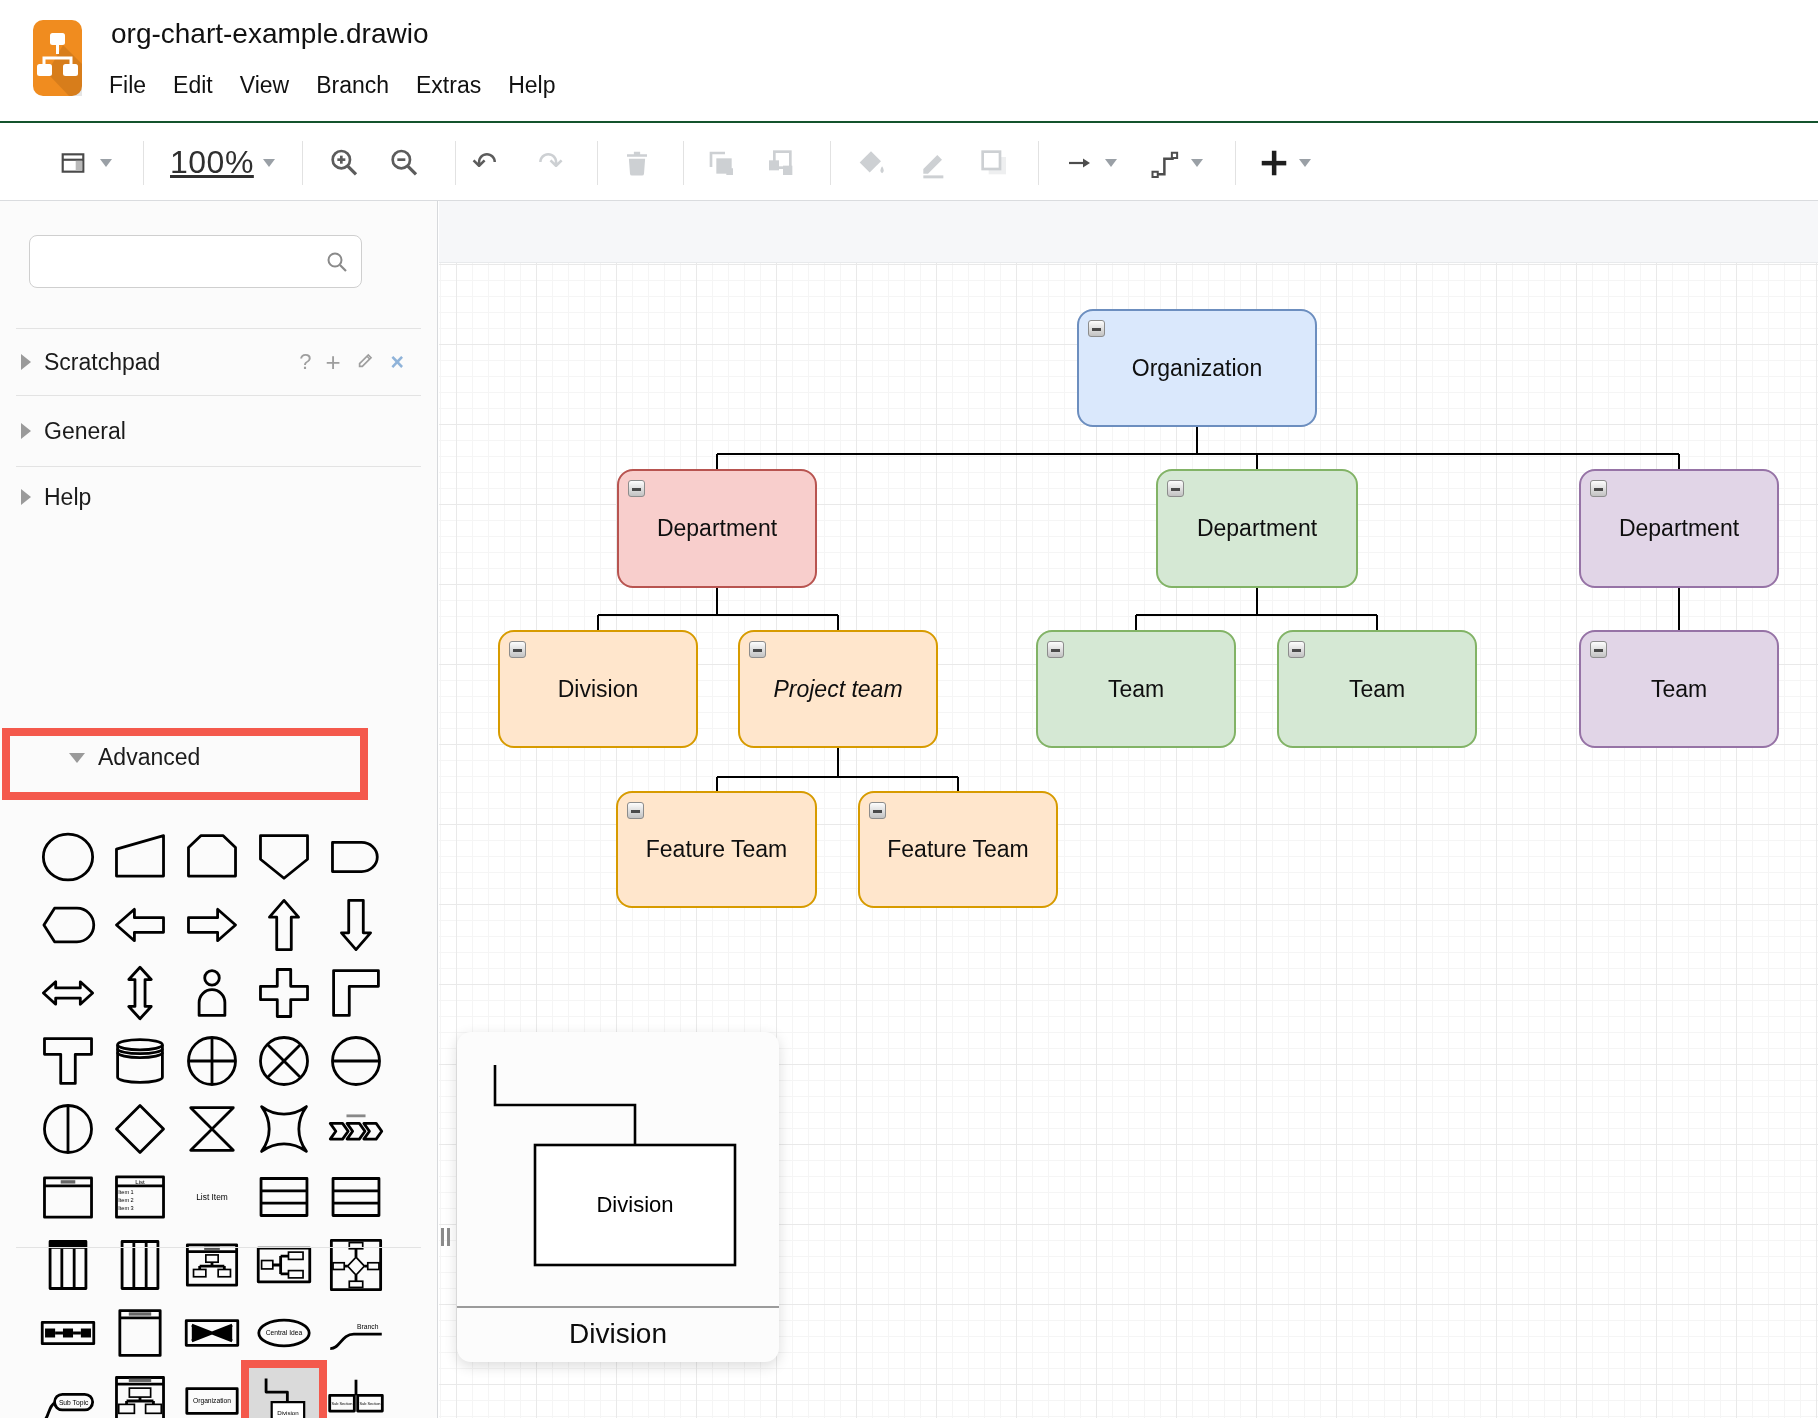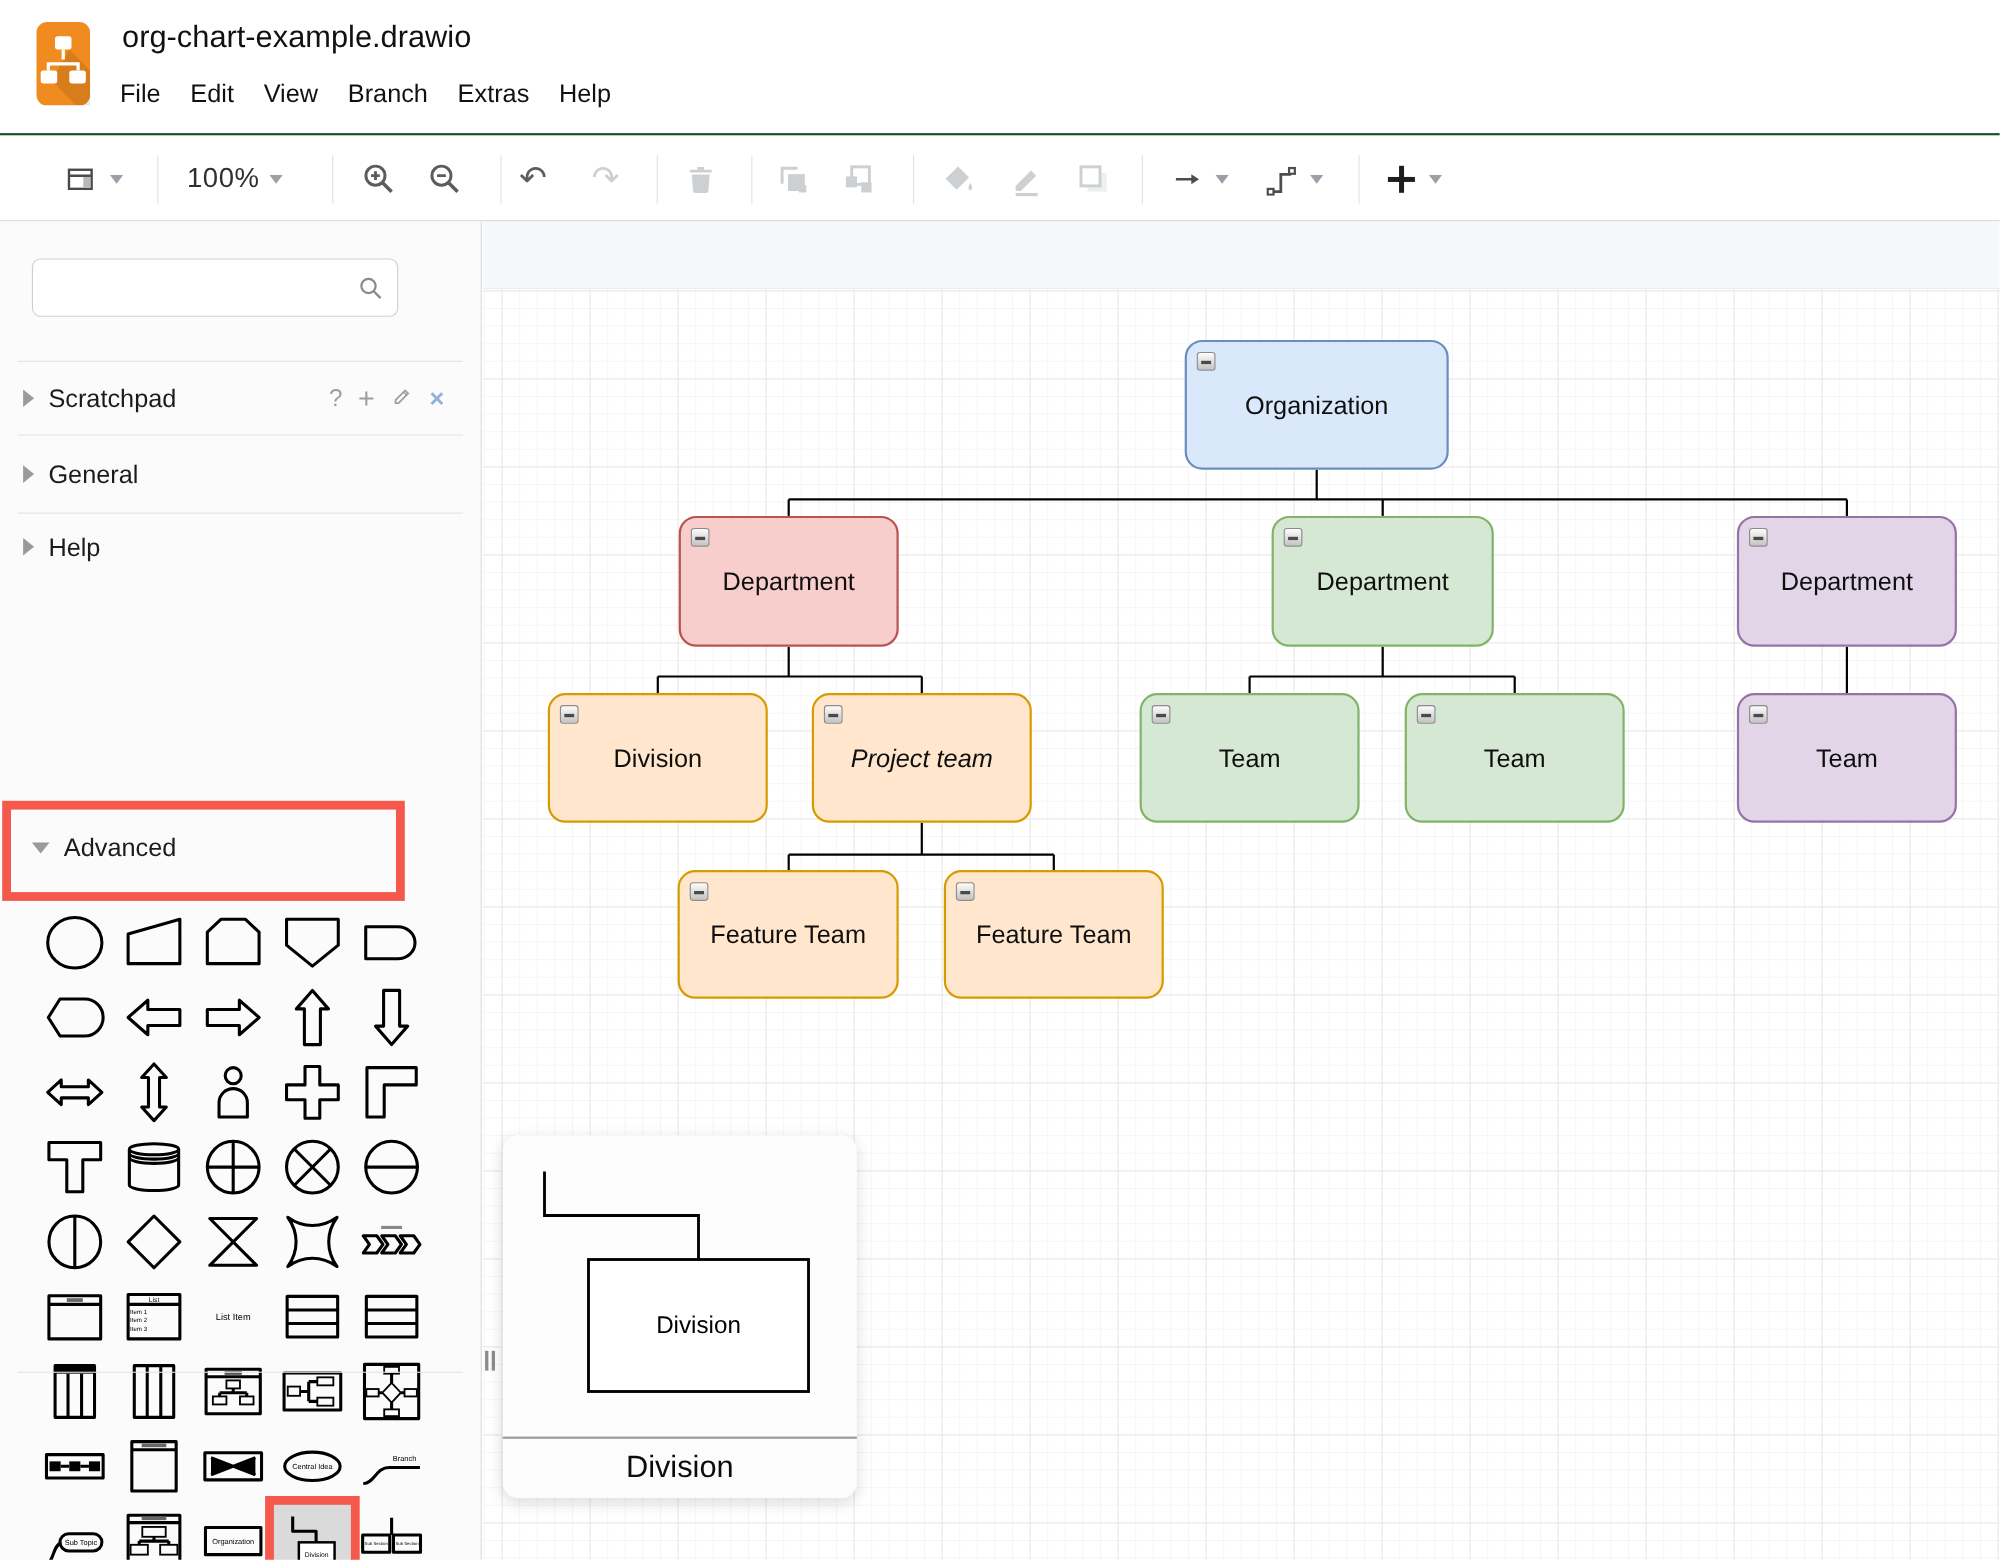--- a/index.html
+++ b/index.html
@@ -17,21 +17,21 @@
 
   
   .toolbar { position:absolute; left:0; top:124px; width:100%; height:77px; background:#fff;
     border-bottom:1px solid #dadcdf; z-index:29; }
   .tb-item { position:absolute; top:0; height:77px; display:flex; align-items:center; gap:9px;
     color:#5c5c5c; }
   .tb-item.disabled { color:#cdd0d3; }
   .tb-sep { position:absolute; top:17px; width:1px; height:44px; background:#e2e2e2; }
   .tb-caret { width:0; height:0; border-left:6px solid transparent; border-right:6px solid transparent;
     border-top:8px solid #9aa0a6; }
-  .tb-zoom-label { font-size:25px; color:#2f2f2f; letter-spacing:0.5px; }
+  .tb-zoom-label { font-size:32px; color:#2f2f2f; letter-spacing:0.5px;text-decoration:underline; }
   .tb-glyph { font-size:30px; line-height:1; font-family:"DejaVu Sans",sans-serif; }
 
   
   .sidebar { position:absolute; left:0; top:201px; width:438px; height:1217px; background:#fbfbfb;
     border-right:1px solid #d7d9dc; z-index:20; }
   .search-wrap { position:absolute; left:29px; top:34px; width:333px; height:53px; background:#fff;
     border:1px solid #cfcfcf; border-radius:8px; }
   .search-wrap input { position:absolute; left:15px; top:0; width:280px; height:100%; border:none;
     outline:none; font-size:21px; color:#333; background:transparent;
     font-family:"Liberation Sans","DejaVu Sans",sans-serif; }
@@ -40,22 +40,22 @@
   .sec-divider { position:absolute; left:16px; right:16px; height:1px; background:#e3e3e3; }
   .section-row { position:absolute; left:0; width:438px; display:flex; align-items:center; }
   .caret-right { width:0; height:0; border-top:8px solid transparent; border-bottom:8px solid transparent;
     border-left:10px solid #9a9a9a; margin-left:21px; }
   .caret-down { width:0; height:0; border-left:8px solid transparent; border-right:8px solid transparent;
     border-top:10px solid #9a9a9a; margin-left:19px; }
   .section-label { font-size:23px; color:#1b1b1b; margin-left:13px; }
   .sp-actions { position:absolute; right:34px; display:flex; gap:14px; align-items:center; }
   .sp-act { font-size:22px; color:#9e9e9e; line-height:1; }
   .sp-act.blue { color:#8fb3d9; font-size:23px; font-weight:bold; }
-  .adv-box { position:absolute; left:2px; top:527px; width:366px; height:91px;
-    border:8px solid #f4594c; background:#fbfbfb; display:flex; align-items:flex-start; }
+  .adv-box { position:absolute; left:2px; top:527px; width:366px; height:72px;
+    border:8px solid #f4594c; background:#fbfbfb; display:flex; align-items:flex-end;padding-left:40px; }
   .palette { position:absolute; left:32px; top:622px; width:372px; display:grid;
     grid-template-columns:repeat(5,72px); grid-auto-rows:68px; }
   .pal-cell { display:flex; align-items:center; justify-content:center; position:relative; }
   .pal-svg { width:56px; height:56px; }
   .pal-cell.hl { background:#dadada; outline:8px solid #f4594c; outline-offset:-1px; }
 
   
   .canvas { position:absolute; left:439px; top:201px; width:1379px; height:1217px; background:#fff; }
   .canvas-band { position:absolute; left:0; top:0; width:100%; height:62px; background:#f6f7f9;
     border-bottom:1px solid #e8eaec; }

